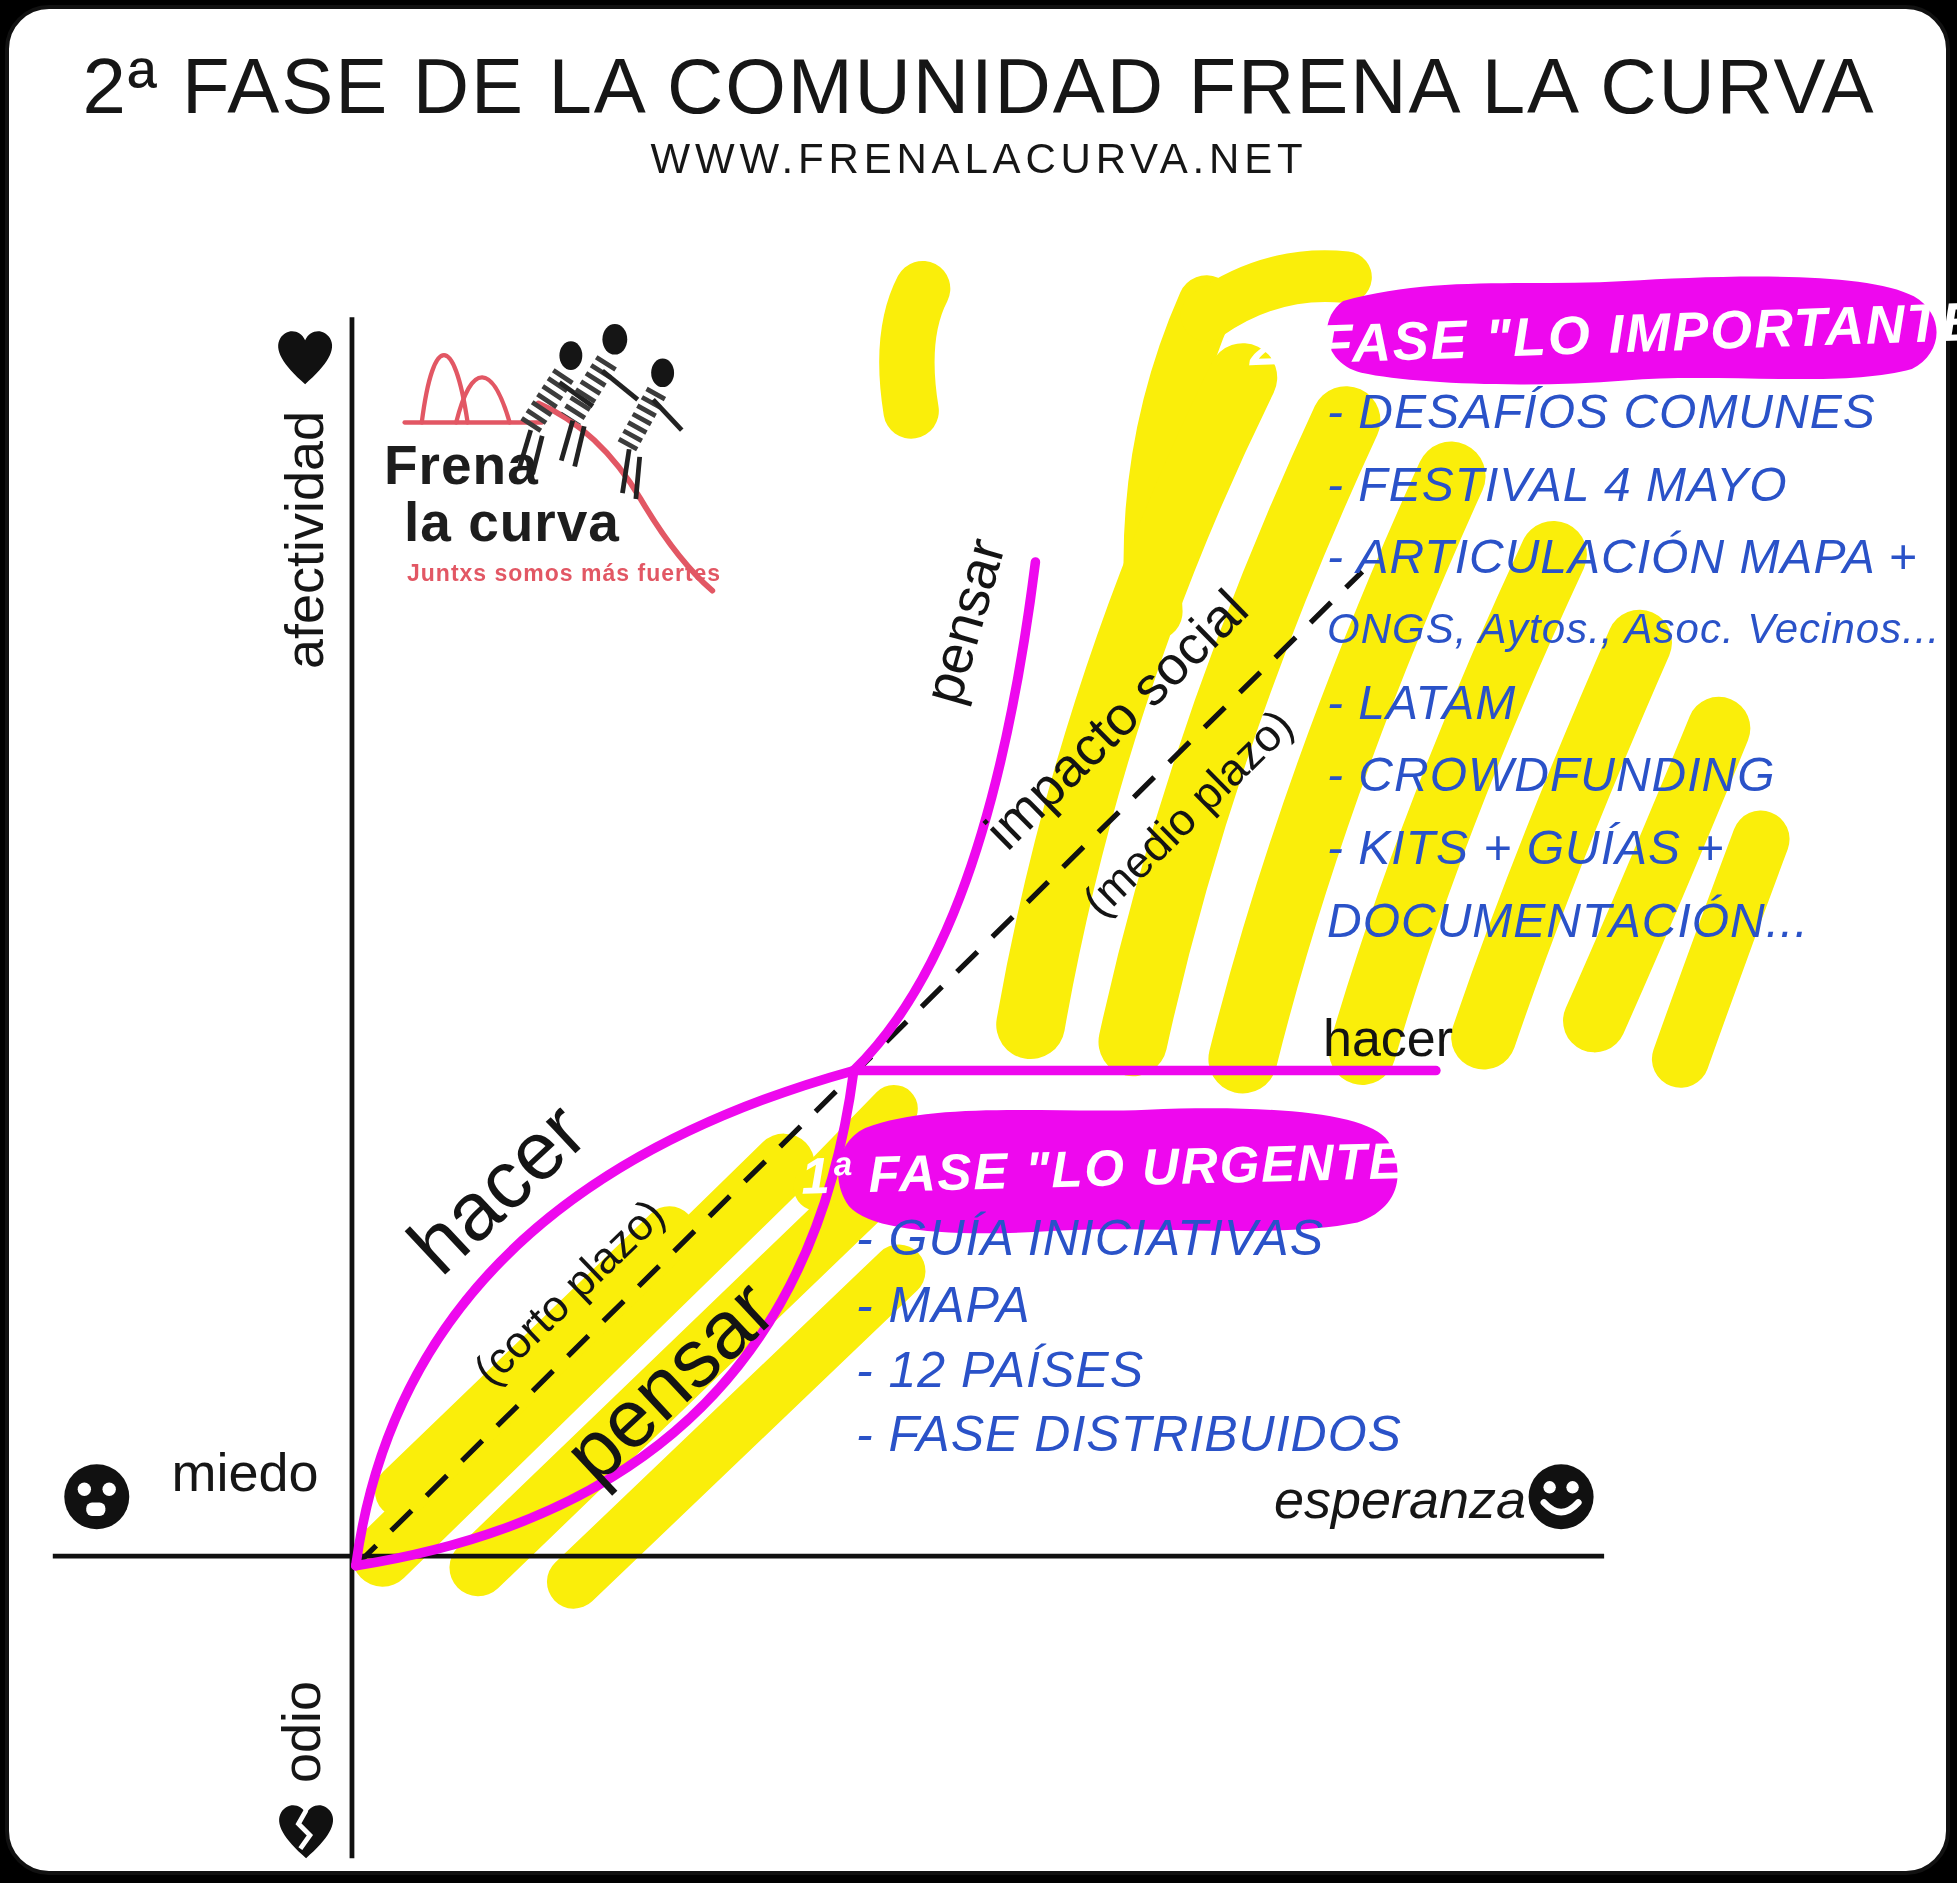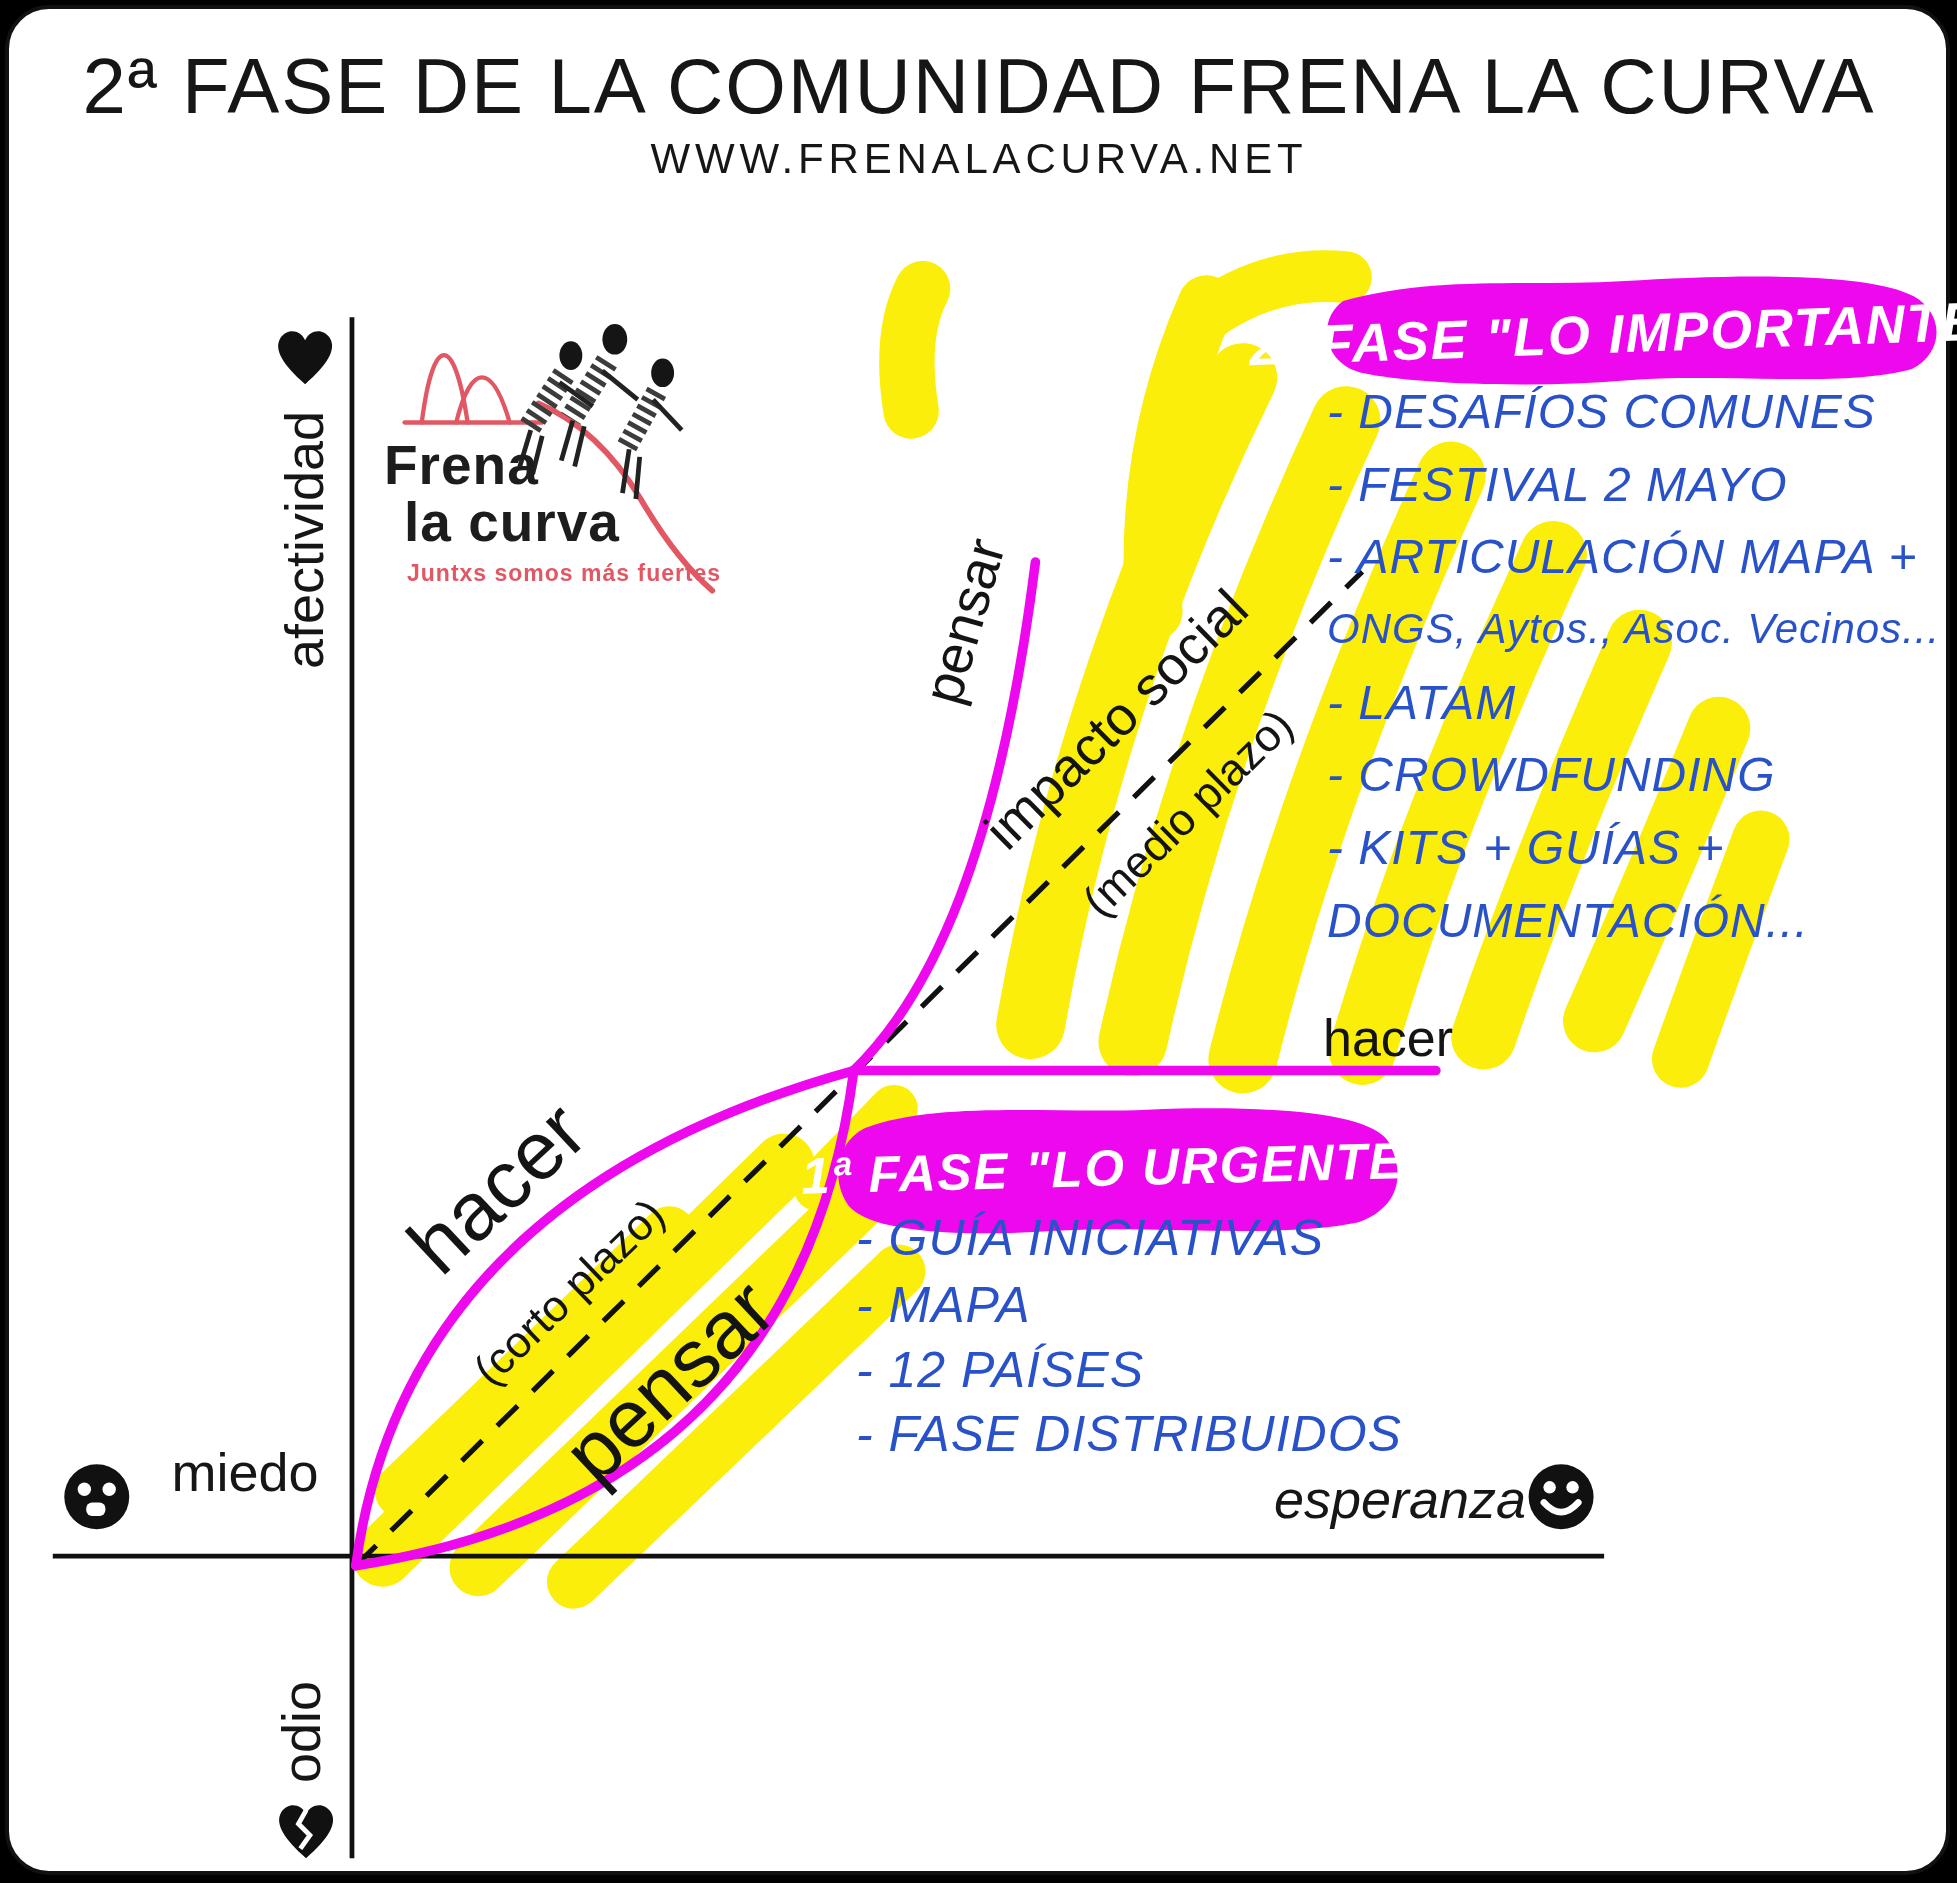--- a/index.html
+++ b/index.html
@@ -129,21 +129,21 @@
   <div class="abs ctr curve-label" style="left:497px;top:1188px;font-size:82px;transform:translate(-50%,-50%) rotate(-43deg);">hacer</div>
   <div class="abs ctr curve-label" style="left:669px;top:1381px;font-size:82px;transform:translate(-50%,-50%) rotate(-43deg);">pensar</div>
   <div class="abs ctr curve-label" style="left:569px;top:1292px;font-size:44px;transform:translate(-50%,-50%) rotate(-44deg);">(corto plazo)</div>
   <div class="abs ctr curve-label" style="left:964px;top:621px;font-size:55px;transform:translate(-50%,-50%) rotate(-74deg);">pensar</div>
   <div class="abs ctr curve-label" style="left:1388px;top:1038px;font-size:52px;">hacer</div>
   <div class="abs ctr curve-label" style="left:1116px;top:719px;font-size:54px;transform:translate(-50%,-50%) rotate(-44.5deg);">impacto social</div>
   <div class="abs ctr curve-label" style="left:1188px;top:813px;font-size:45px;transform:translate(-50%,-50%) rotate(-44.5deg);">(medio plazo)</div>
 
   <div class="abs ctr hand-white" style="left:1628px;top:333px;font-size:54px;transform:translate(-50%,-50%) rotate(-2deg);">2ª FASE "LO IMPORTANTE"</div>
   <div class="abs hand" style="left:1327px;top:411px;font-size:48px;transform:translateY(-50%);">- DESAFÍOS COMUNES</div>
-  <div class="abs hand" style="left:1327px;top:484px;font-size:48px;transform:translateY(-50%);">- FESTIVAL 2 MAYO</div>
+  <div class="abs hand" style="left:1327px;top:484px;font-size:48px;transform:translateY(-50%);">- FESTIVAL 4 MAYO</div>
   <div class="abs hand" style="left:1327px;top:556px;font-size:48px;transform:translateY(-50%);">- ARTICULACIÓN MAPA +</div>
   <div class="abs hand" style="left:1327px;top:629px;font-size:42px;transform:translateY(-50%);">ONGS, Aytos., Asoc. Vecinos...</div>
   <div class="abs hand" style="left:1327px;top:702px;font-size:48px;transform:translateY(-50%);">- LATAM</div>
   <div class="abs hand" style="left:1327px;top:774px;font-size:48px;transform:translateY(-50%);">- CROWDFUNDING</div>
   <div class="abs hand" style="left:1327px;top:847px;font-size:48px;transform:translateY(-50%);">- KITS + GUÍAS +</div>
   <div class="abs hand" style="left:1327px;top:920px;font-size:48px;transform:translateY(-50%);">DOCUMENTACIÓN...</div>
 
   <div class="abs ctr hand-white" style="left:1116px;top:1168px;font-size:51px;transform:translate(-50%,-50%) rotate(-1.5deg);">1ª FASE "LO URGENTE"</div>
   <div class="abs hand" style="left:856px;top:1238px;font-size:50px;transform:translateY(-50%);">- GUÍA INICIATIVAS</div>
   <div class="abs hand" style="left:856px;top:1305px;font-size:50px;transform:translateY(-50%);">- MAPA</div>

